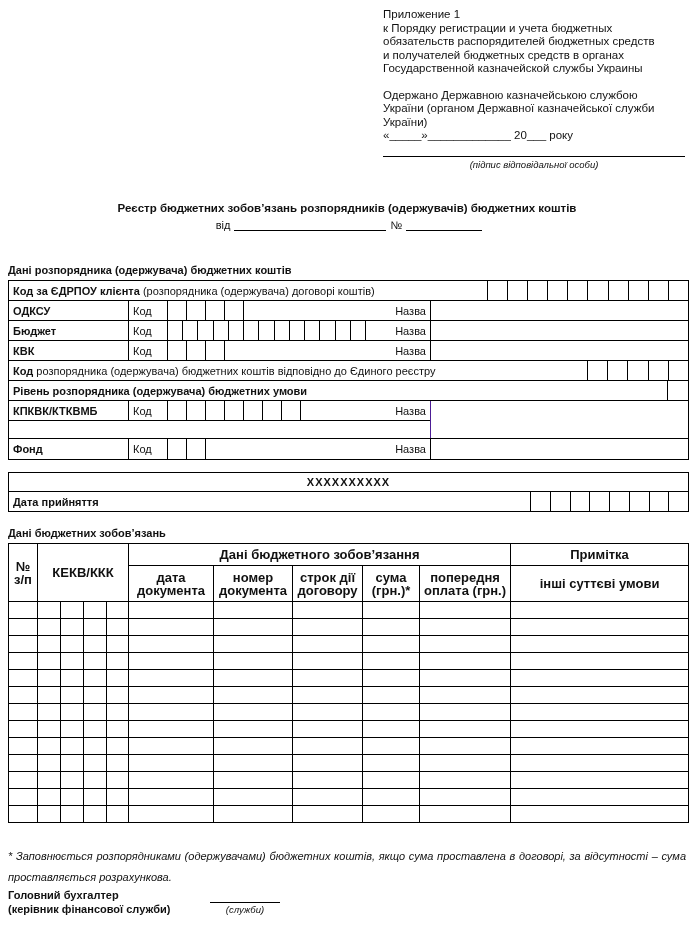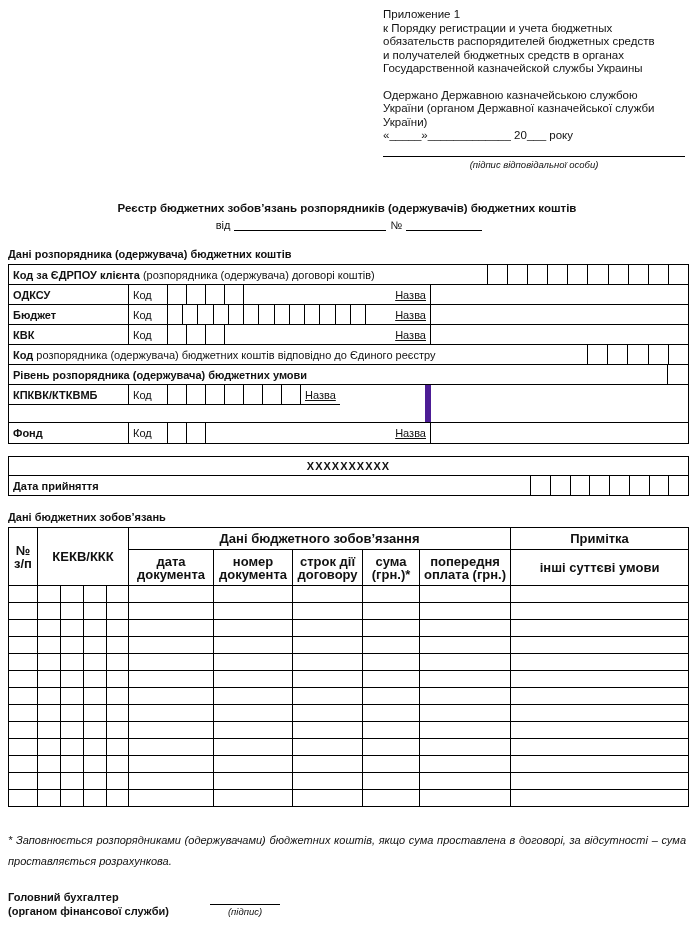--- a/index.html
+++ b/index.html
@@ -19,59 +19,59 @@
   .sign-cap { font-style: italic; font-size: 9.5px; text-align: center; width: 302px; margin-top: 1px; }
 
   
   .title { text-align: center; font-weight: bold; font-size: 11.5px; margin-top: 16px; }
   .from-line { display: flex; justify-content: center; align-items: center; margin-top: 4px; height: 14px; }
   .from-line .lbl { margin: 0 4px; }
   .uline { border-bottom: 1px solid #000; height: 12px; display: inline-block; }
   .w152 { width: 152px; } .w76 { width: 76px; }
 
   .sec-heading { font-weight: bold; margin: 0 0 4px 0; }
-  .h1 { margin-top: 16px; }
+  .h1 { margin-top: 32px; }
   .h2 { margin-top: 15px; }
 
   
   .tbl { border: 1.5px solid #000; width: 681px; }
   .trow { display: flex; height: 20px; border-bottom: 1px solid #000; align-items: stretch; }
   .trow:last-child { border-bottom: none; }
   .tc { border-right: 1px solid #000; display: flex; align-items: center; padding: 0 4px; white-space: nowrap; overflow: hidden; }
   .tc:last-child, .tc.noR { border-right: none; }
-  .tc.right { justify-content: flex-end; text-decoration: underline; }
+  .tc.right { justify-content: flex-end; }
   .cells { display: flex; padding: 0; }
   .cells .cell { flex: 1; border-right: 1px solid #000; }
   .cells.end .cell:last-child { border-right: none; }
   .f1 { flex: 1; }
   .w120 { width: 120px; } .w39 { width: 39px; } .w422 { width: 422px; } .w522 { width: 522px; }
 
   
   .trow.h38 { height: 38px; }
-  .kpk-left { width: 422px; border-right: 6px solid #4c1d95; display: flex; flex-direction: row; }
+  .kpk-left { width: 422px; border-right: 1px solid #4c1d95; display: flex; flex-direction: column; }
   .kpk-sub { display: flex; height: 20px; border-bottom: 1px solid #000; }
   .kpk-sub .tc:last-child { border-right: none; }
   .kpk-empty { flex: 1; }
 
   .t2 { margin-top: 12px; }
   .t2 .trow { height: 19px; }
   .t2 .regval { justify-content: center; font-weight: bold; letter-spacing: 1px; }
 
   
   table.t3 { border-collapse: collapse; table-layout: fixed; width: 681px; }
   table.t3 th, table.t3 td { border: 1px solid #000; }
   table.t3 { border: 1.5px solid #000; }
   table.t3 th { font-weight: bold; font-size: 13px; text-align: center; vertical-align: middle; padding: 1px 2px; line-height: 13px; }
   table.t3 thead tr.r1 th { height: 22px; }
   table.t3 thead tr.r2 th { height: 36px; }
   table.t3 tbody td { height: 17px; }
 
   .footnote { font-style: italic; text-align: justify; line-height: 21px; margin-top: 23px; width: 678px; }
 
-  .sig-row { display: flex; align-items: flex-end; margin-top: 18px; }
+  .sig-row { display: flex; align-items: flex-end; }
   .sig-row.second { margin-top: 26px; }
   .sig-label { width: 190px; font-weight: bold; line-height: 14px; }
   .sig-line { display: flex; flex-direction: column; }
   .sig-line .line { border-bottom: 1px solid #000; height: 13px; }
   .sig-line .cap { font-style: italic; font-size: 9.5px; text-align: center; margin-top: 1px; height: 12px; }
   .sl1 { width: 70px; margin-left: 12px; } .sl2 { width: 120px; margin-left: 40px; }
 </style>
 </head>
 <body>
 
@@ -450,25 +450,25 @@
         <td></td>
       </tr>
     </tbody>
 </table>
 
 <p class="footnote">* Заповнюється розпорядниками (одержувачами) бюджетних коштів, якщо сума проставлена в договорі, за відсутності – сума проставляється розрахункова.</p>
 
 <div class="sig-row">
   <div class="sig-label">
     <div>Головний бухгалтер</div>
-    <div>(органом фінансової служби)</div>
+    <div>(керівник фінансової служби)</div>
   </div>
   <div class="sig-line sl1">
     <div class="line"></div>
-    <div class="cap">(підпис)</div>
+    <div class="cap">(служби)</div>
   </div>
 </div>
 
 <div class="sig-row second">
 
   <div class="sig-line sl1">
     <div class="line"></div>
 
   </div>
   <div class="sig-line sl2">

